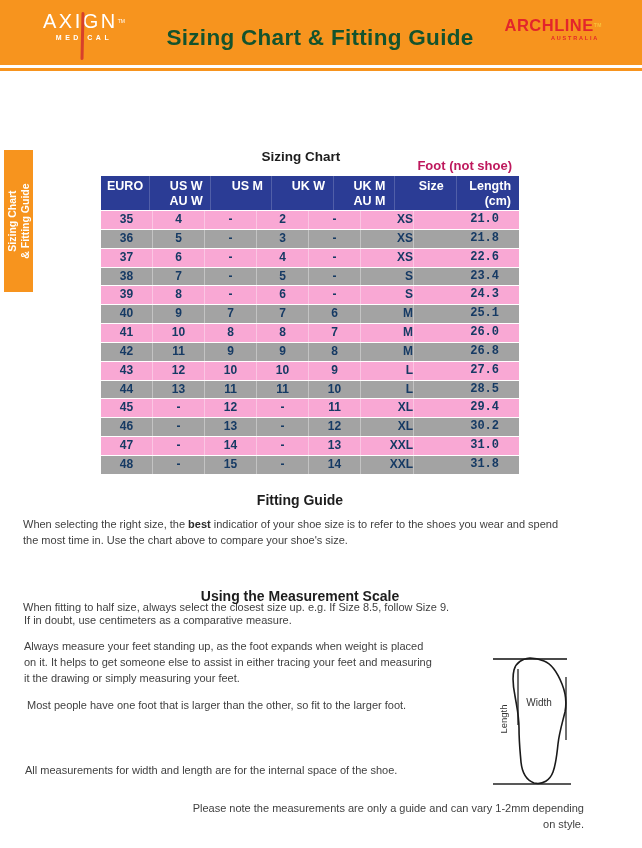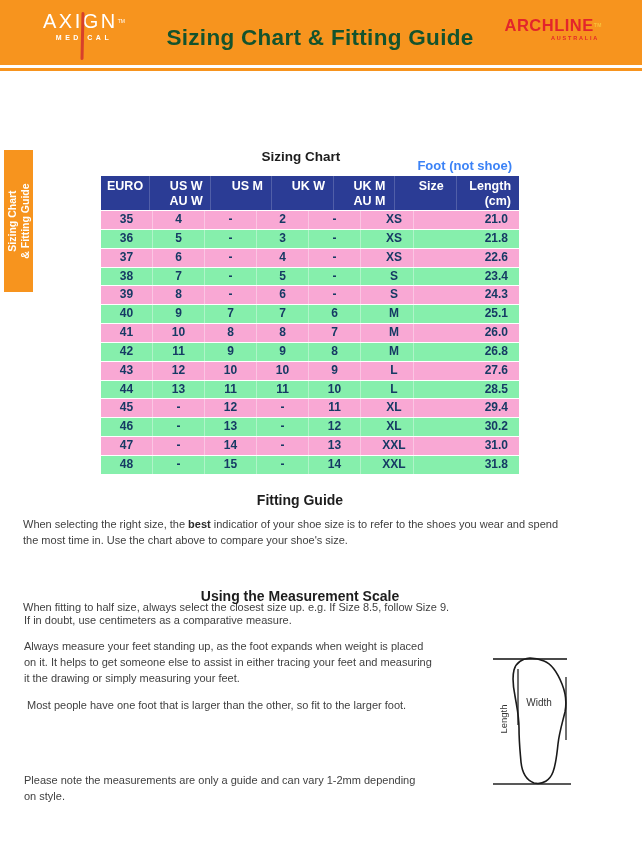--- a/index.html
+++ b/index.html
@@ -26,53 +26,53 @@
   .side-tab{position:absolute;left:4px;top:150px;width:29px;height:142px;background:#F7941E;}
   .side-tab-inner{position:absolute;left:0;top:142px;width:142px;height:29px;
                   transform:rotate(-90deg);transform-origin:left top;
                   display:flex;flex-direction:column;justify-content:center;text-align:center;}
   .side-tab-inner div{color:#fff;font-weight:bold;font-size:10.5px;line-height:12.5px;}
 
   
   .tbl-title{position:absolute;left:101px;top:149px;width:400px;text-align:center;
              font-weight:bold;font-size:13.5px;color:#1d1d1d;}
   .tbl-note{position:absolute;left:101px;top:158px;width:411px;text-align:right;
-            font-weight:bold;font-size:13px;color:#3b82f6;}
+            font-weight:bold;font-size:13px;color:#be185d;}
   .table{position:absolute;left:101px;top:176px;width:418px;}
   .thead{display:flex;background:#2B3C95;height:34px;gap:12px;}
   .thcell{color:#fff;font-weight:bold;font-size:12.5px;line-height:14.5px;padding-top:3px;
           box-sizing:border-box;text-align:center;border-right:1px solid rgba(255,255,255,.18);}
   .c0,.c1,.c2,.c3,.c4{width:52px;}
   .c5{width:53px;}
   .c6{flex:1;}
   .thcell.c5{text-align:left;padding-left:12px;}
   .thcell.c6{text-align:right;padding-right:8px;}
   .trow{display:flex;height:18.857px;box-sizing:border-box;border-top:1px solid #fff;}
   .trow.steel{background:#f9a8d4;}
-  .trow.peri{background:#86efac;}
+  .trow.peri{background:#a3a3a3;}
   .tcell{font-weight:bold;font-size:12px;color:#163A64;text-align:center;line-height:17.5px;
          box-sizing:border-box;border-right:1px solid rgba(255,255,255,.35);}
-  .tcell.c5{text-align:center;padding-left:14px;}
-  .tcell.c6{text-align:right;padding-right:11px;}
+  .tcell.c5{text-align:right;padding-left:14px;}
+  .tcell.c6{text-align:right;padding-right:20px;font-family:Liberation Mono, monospace;}
   .tcell:last-child,.thcell:last-child{border-right:none;}
 
   
   .h{position:absolute;font-weight:bold;font-size:14px;color:#1d1d1d;}
   .h-center{width:600px;left:0;text-align:center;}
   .para{position:absolute;font-size:11px;line-height:16px;color:#3f3f3f;white-space:pre-line;}
   .para b{color:#2a2a2a;}
   #fit-h{top:492px;}
   #fit-p1{left:23px;top:516px;width:606px;}
   #fit-p2{left:23px;top:560px;width:606px;margin-top:39px;}
   #ums-h{top:588px;}
   #ums-p1{left:24px;top:612px;width:560px;}
   #ums-p2{left:24px;top:638px;width:500px;}
   #ums-p3{left:27px;top:697px;width:560px;}
   #ums-p4{left:25px;top:762px;width:560px;}
-  #ums-p5{left:24px;top:772px;width:560px;}
+  #ums-p5{left:24px;top:800px;width:560px;text-align:right;}
 
   
   .diagram{position:absolute;left:488px;top:650px;width:92px;height:142px;}
 </style>
 </head>
 <body>
 
 <div class="page">
 
   <div class="banner">
@@ -259,20 +259,21 @@
   <div class="para" id="fit-p1"><span>When selecting the right size, the </span><b>best</b><span> indicatior of your shoe size is to refer to the shoes you wear and spend
 the most time in. Use the chart above to compare your shoe's size.</span></div>
   <div class="para" id="fit-p2">When fitting to half size, always select the closest size up. e.g. If Size 8.5, follow Size 9.</div>
 
   <div class="h h-center" id="ums-h">Using the Measurement Scale</div>
   <div class="para" id="ums-p2">Always measure your feet standing up, as the foot expands when weight is placed
 on it. It helps to get someone else to assist in either tracing your feet and measuring
 it the drawing or simply measuring your feet.</div>
   <div class="para" id="ums-p1">If in doubt, use centimeters as a comparative measure.</div>
   <div class="para" id="ums-p3">Most people have one foot that is larger than the other, so fit to the larger foot.</div>
+  <div class="para" id="ums-p4">All measurements for width and length are for the internal space of the shoe.</div>
   <div class="para" id="ums-p5">Please note the measurements are only a guide and can vary 1-2mm depending
 on style.</div>
 
   <svg class="diagram" viewBox="0 0 92 142" xmlns="http://www.w3.org/2000/svg">
     <line x1="5" y1="9" x2="79" y2="9" stroke="#4a4a4a" stroke-width="2.2"></line>
     <line x1="5" y1="134" x2="83" y2="134" stroke="#222222" stroke-width="1.4"></line>
     <line x1="30" y1="19" x2="30" y2="75" stroke="#222222" stroke-width="1.3"></line>
     <line x1="78" y1="27" x2="78" y2="90" stroke="#222222" stroke-width="1.3"></line>
     <path d="M 42,8
              C 34,9 28,12 26,20

